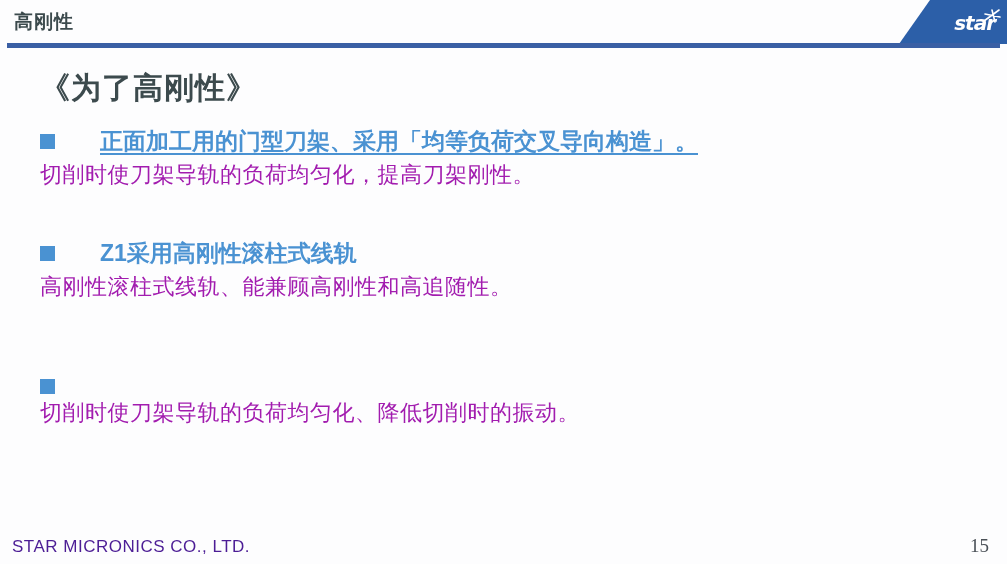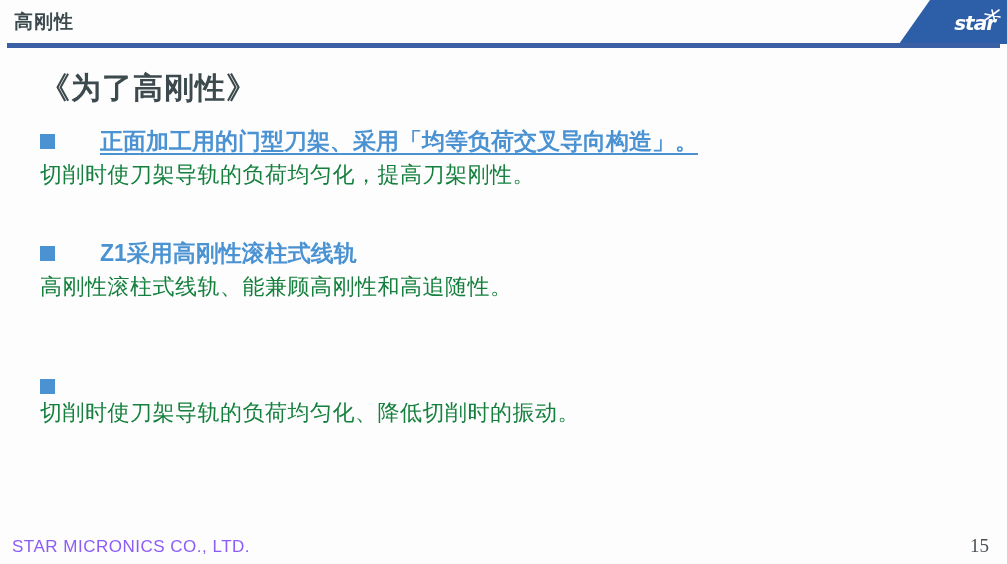--- a/index.html
+++ b/index.html
@@ -130,34 +130,34 @@
     letter-spacing: 0px;
     white-space: nowrap;
   }
   .bullet-head.underlined {
     text-decoration: underline;
     text-underline-offset: 4px;
     text-decoration-thickness: 2px;
   }
   .body-line {
     font-size: 22px;
-    color: #15803d;
+    color: #a21caf;
     line-height: 30px;
     margin-top: 4px;
     letter-spacing: 0.5px;
     white-space: nowrap;
   }
 
   
   .footer-company {
     position: absolute;
     left: 12px;
     bottom: 7px;
     font-size: 17px;
-    color: #8b5cf6;
+    color: #4c1d95;
     letter-spacing: 0.5px;
     font-family: "Liberation Sans", sans-serif;
     white-space: nowrap;
   }
   .footer-page {
     position: absolute;
     right: 18px;
     bottom: 7px;
     font-size: 19px;
     color: #4a5057;

